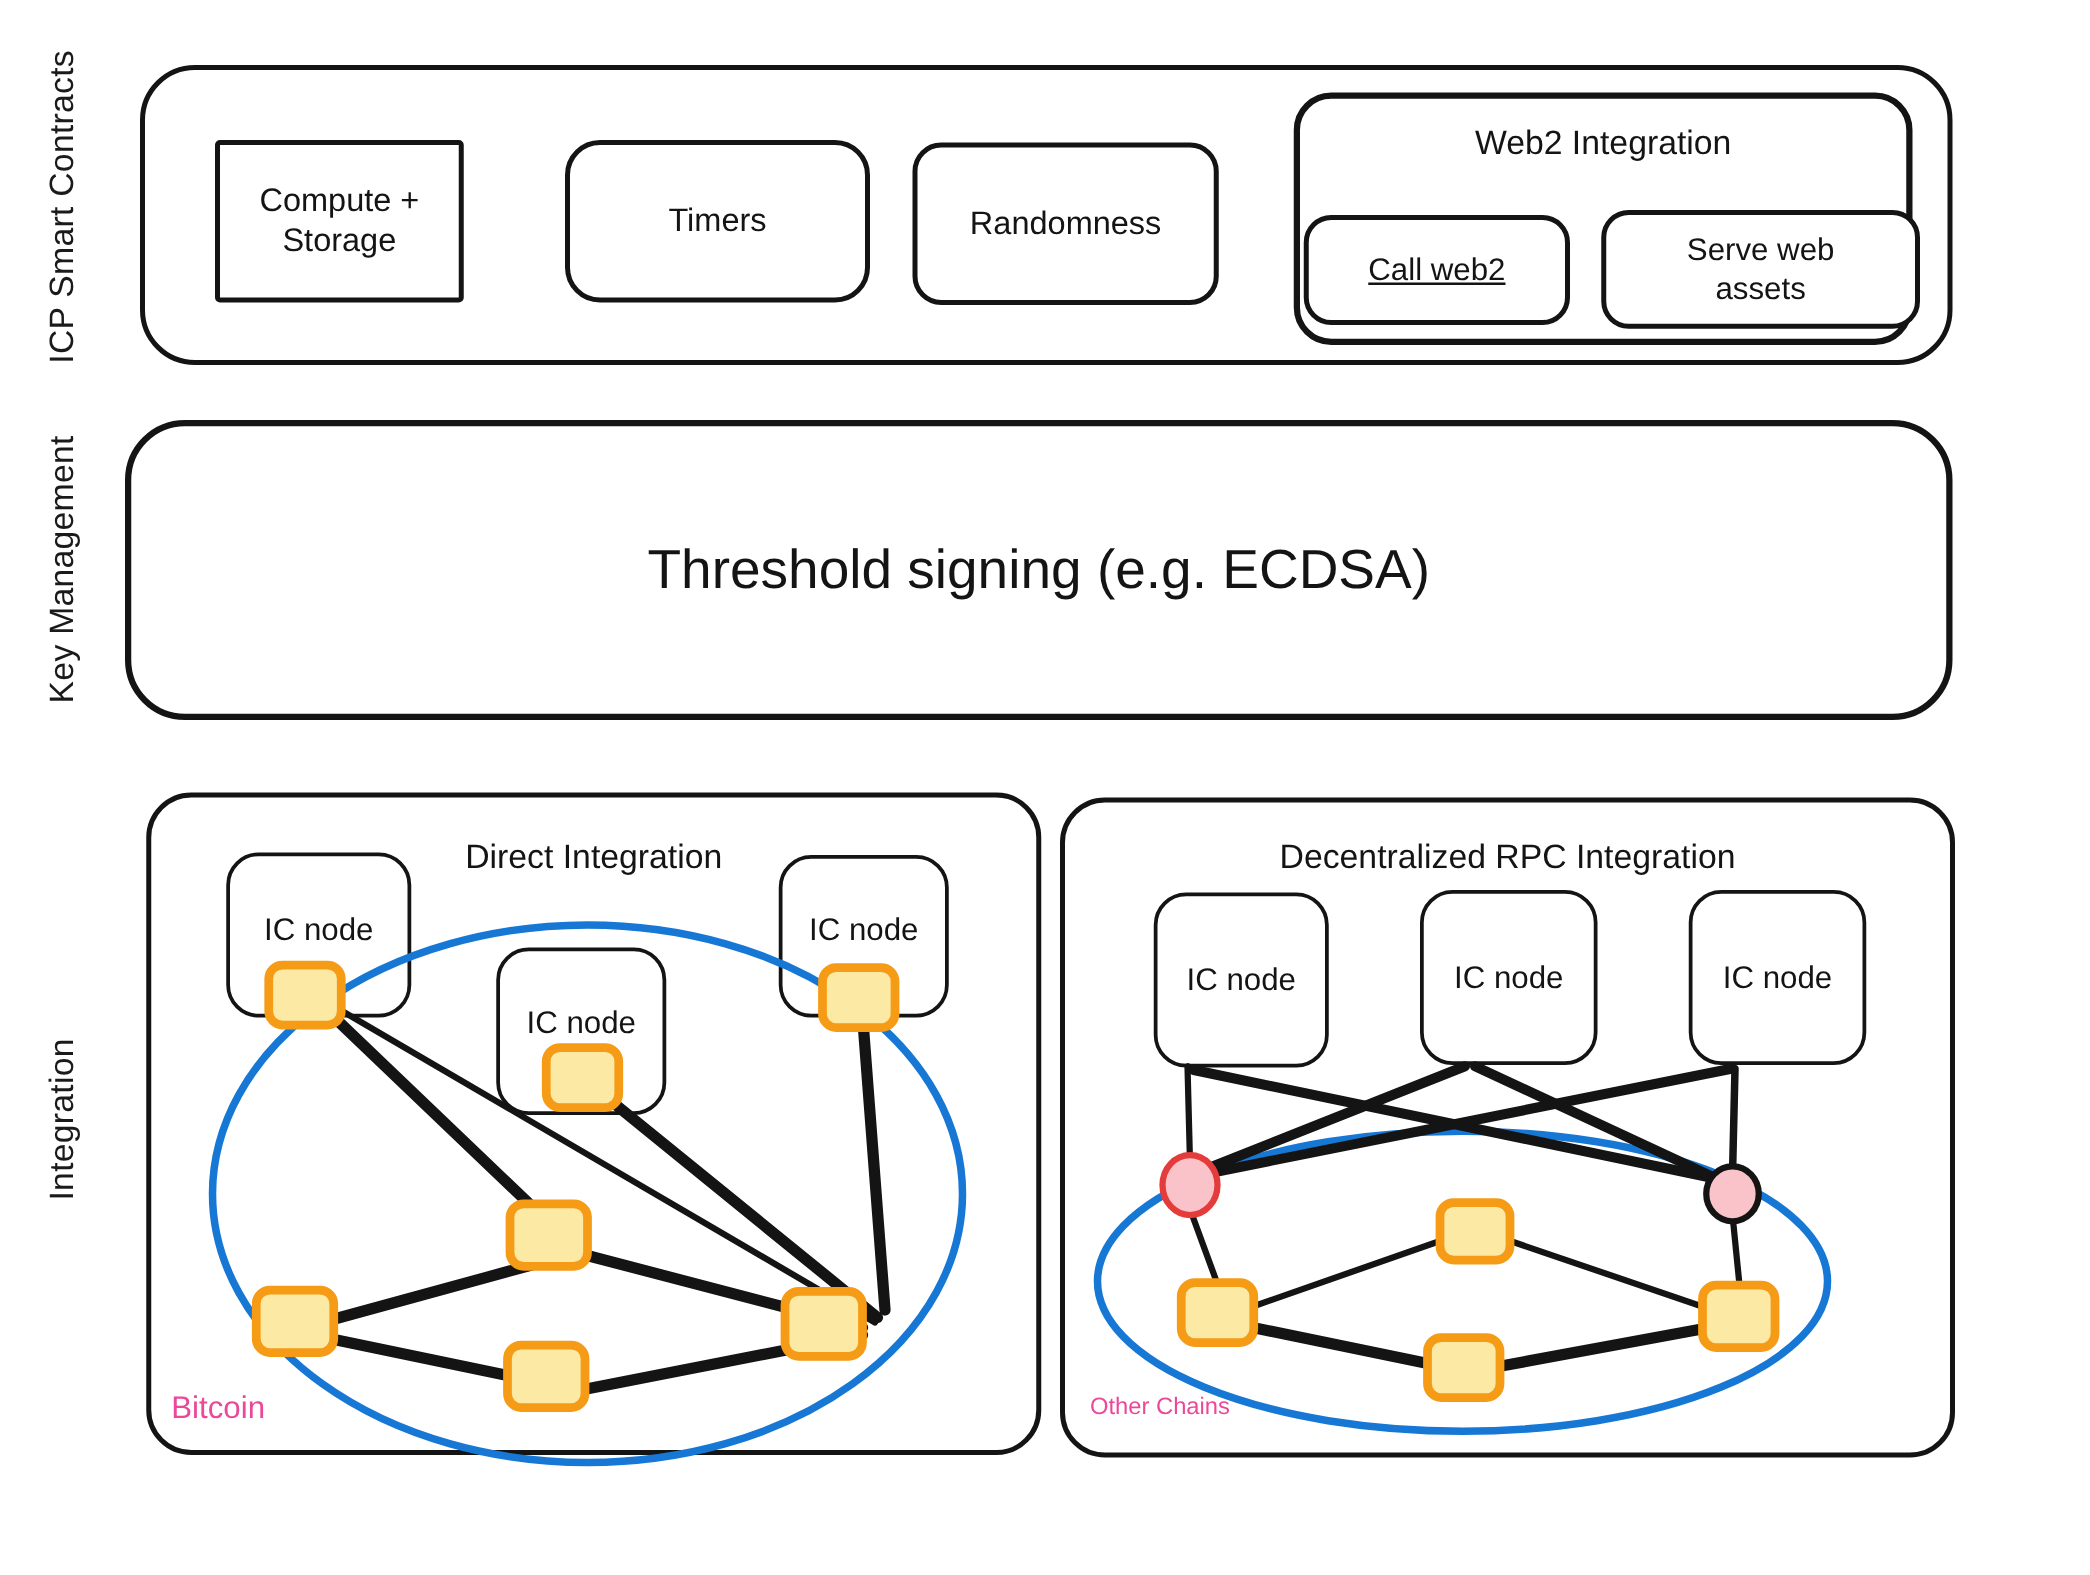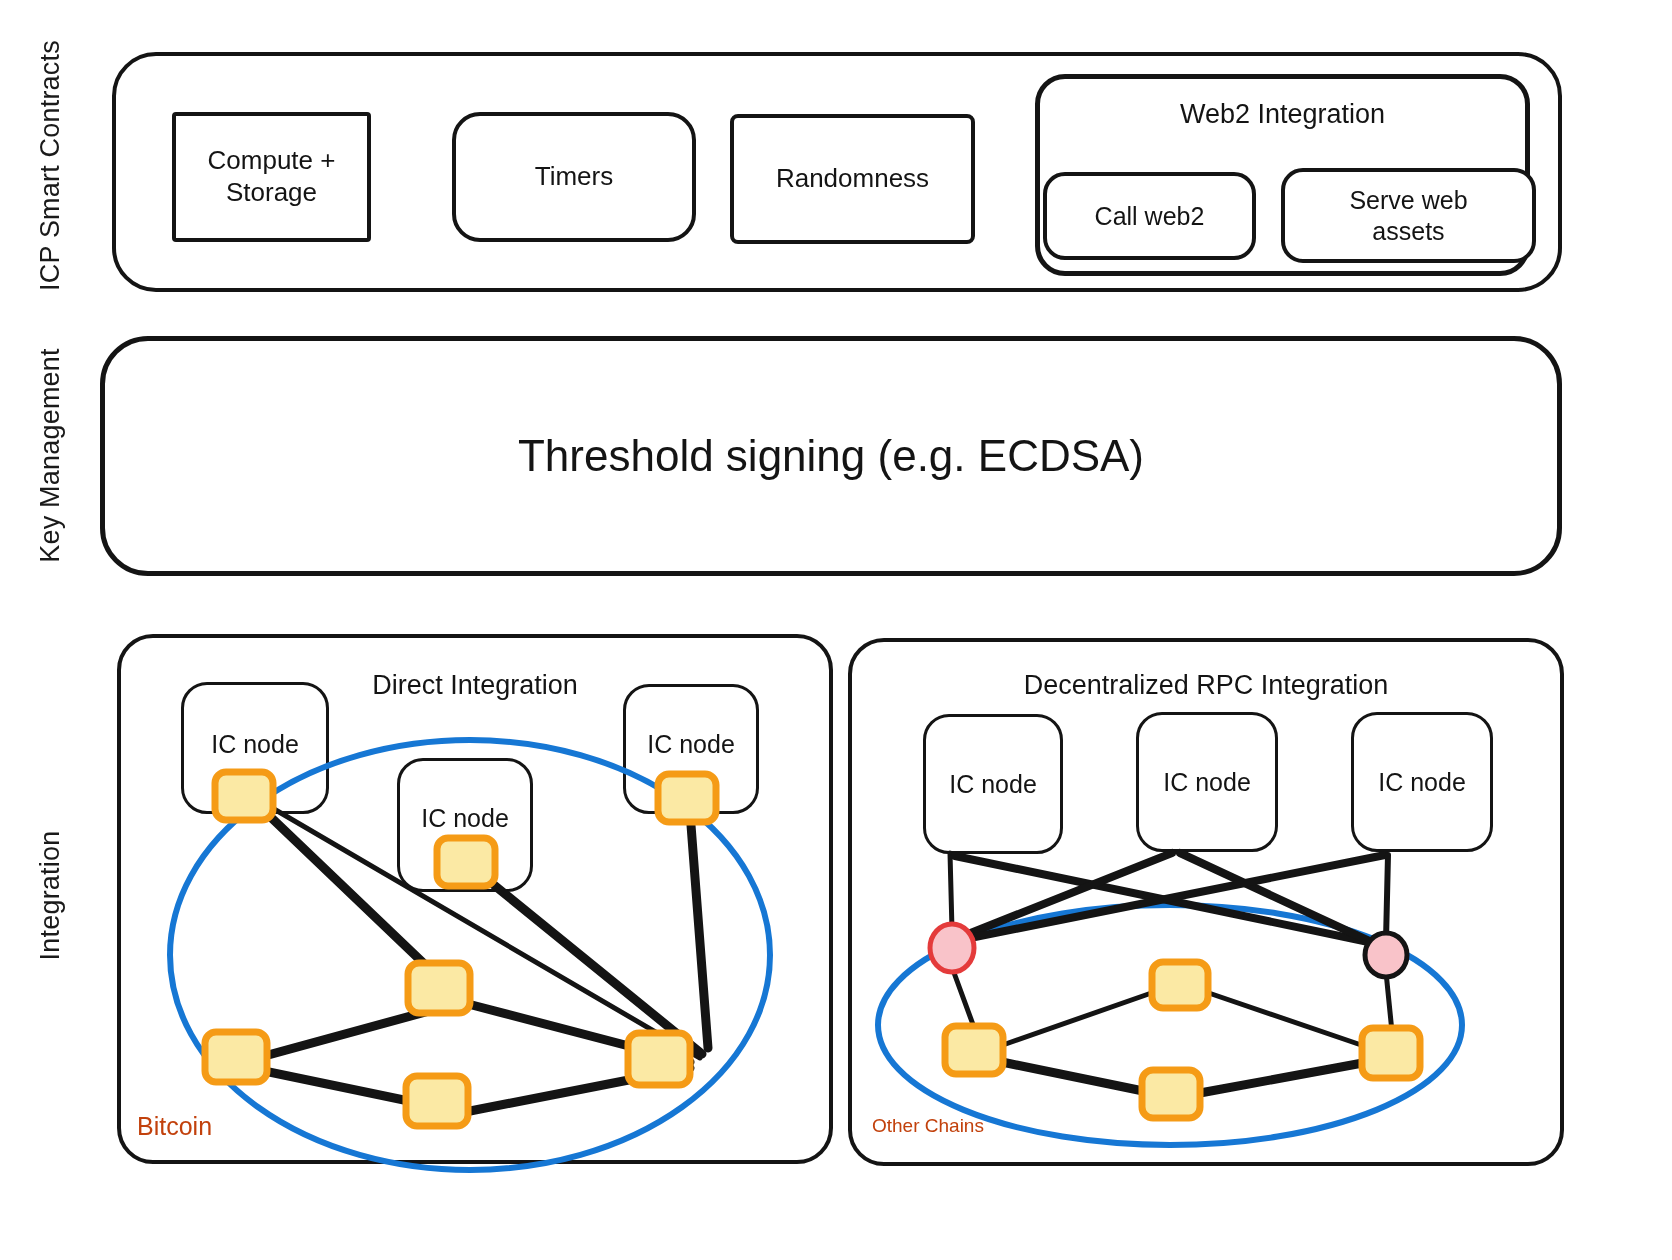--- a/index.html
+++ b/index.html
@@ -75,21 +75,21 @@
     text-align: center;
     font-size: 27px;
     color: #141414;
   }
 
   
   .chain-label {
     position: absolute;
     font-size: 25px;
     font-weight: 400;
-    color: #c2410c;
+    color: #ec4899;
   }
   .chain-label.small { font-size: 19px; }
 
   
   svg.overlay {
     position: absolute;
     left: 0; top: 0;
     width: 1672px;
     height: 1260px;
     pointer-events: none;
@@ -136,30 +136,30 @@
 
   <div class="hbox" style="left:172px; top:112px; width:199px; height:130px; border-radius:4px;">
     <div class="center-label" style="white-space:pre-line;">Compute +
 Storage</div>
   </div>
 
   <div class="hbox" style="left:452px; top:112px; width:244px; height:130px; border-radius:28px;">
     <div class="center-label" style="white-space:pre-line;text-align:right;">Timers</div>
   </div>
 
-  <div class="hbox" style="left:730px; top:114px; width:245px; height:130px; border-radius:8px;">
+  <div class="hbox" style="left:730px; top:114px; width:245px; height:130px; border-radius:23px;">
     <div class="center-label" style="white-space:pre-line;">Randomness</div>
   </div>
 
   <div class="hbox thick" style="left:1035px; top:74px; width:495px; height:202px; border-radius:30px;">
     <div class="panel-title" style="top:20px;">Web2 Integration</div>
   </div>
 
   <div class="hbox" style="left:1043px; top:172px; width:213px; height:88px; border-radius:22px;">
-    <div class="center-label" style="white-space:pre-line; font-size:25px;">Call web2</div>
+    <div class="center-label" style="white-space:pre-line; font-size:25px;text-decoration:underline;">Call web2</div>
   </div>
 
   <div class="hbox" style="left:1265px; top:168px; width:255px; height:95px; border-radius:22px;margin-left:16px;">
     <div class="center-label" style="white-space:pre-line; font-size:25px;">Serve web
 assets</div>
   </div>
 
   <div class="hbox" style="left:117px; top:634px; width:716px; height:530px; border-radius:36px;">
     <div class="panel-title" style="top:32px;">Direct Integration</div>
   </div>

